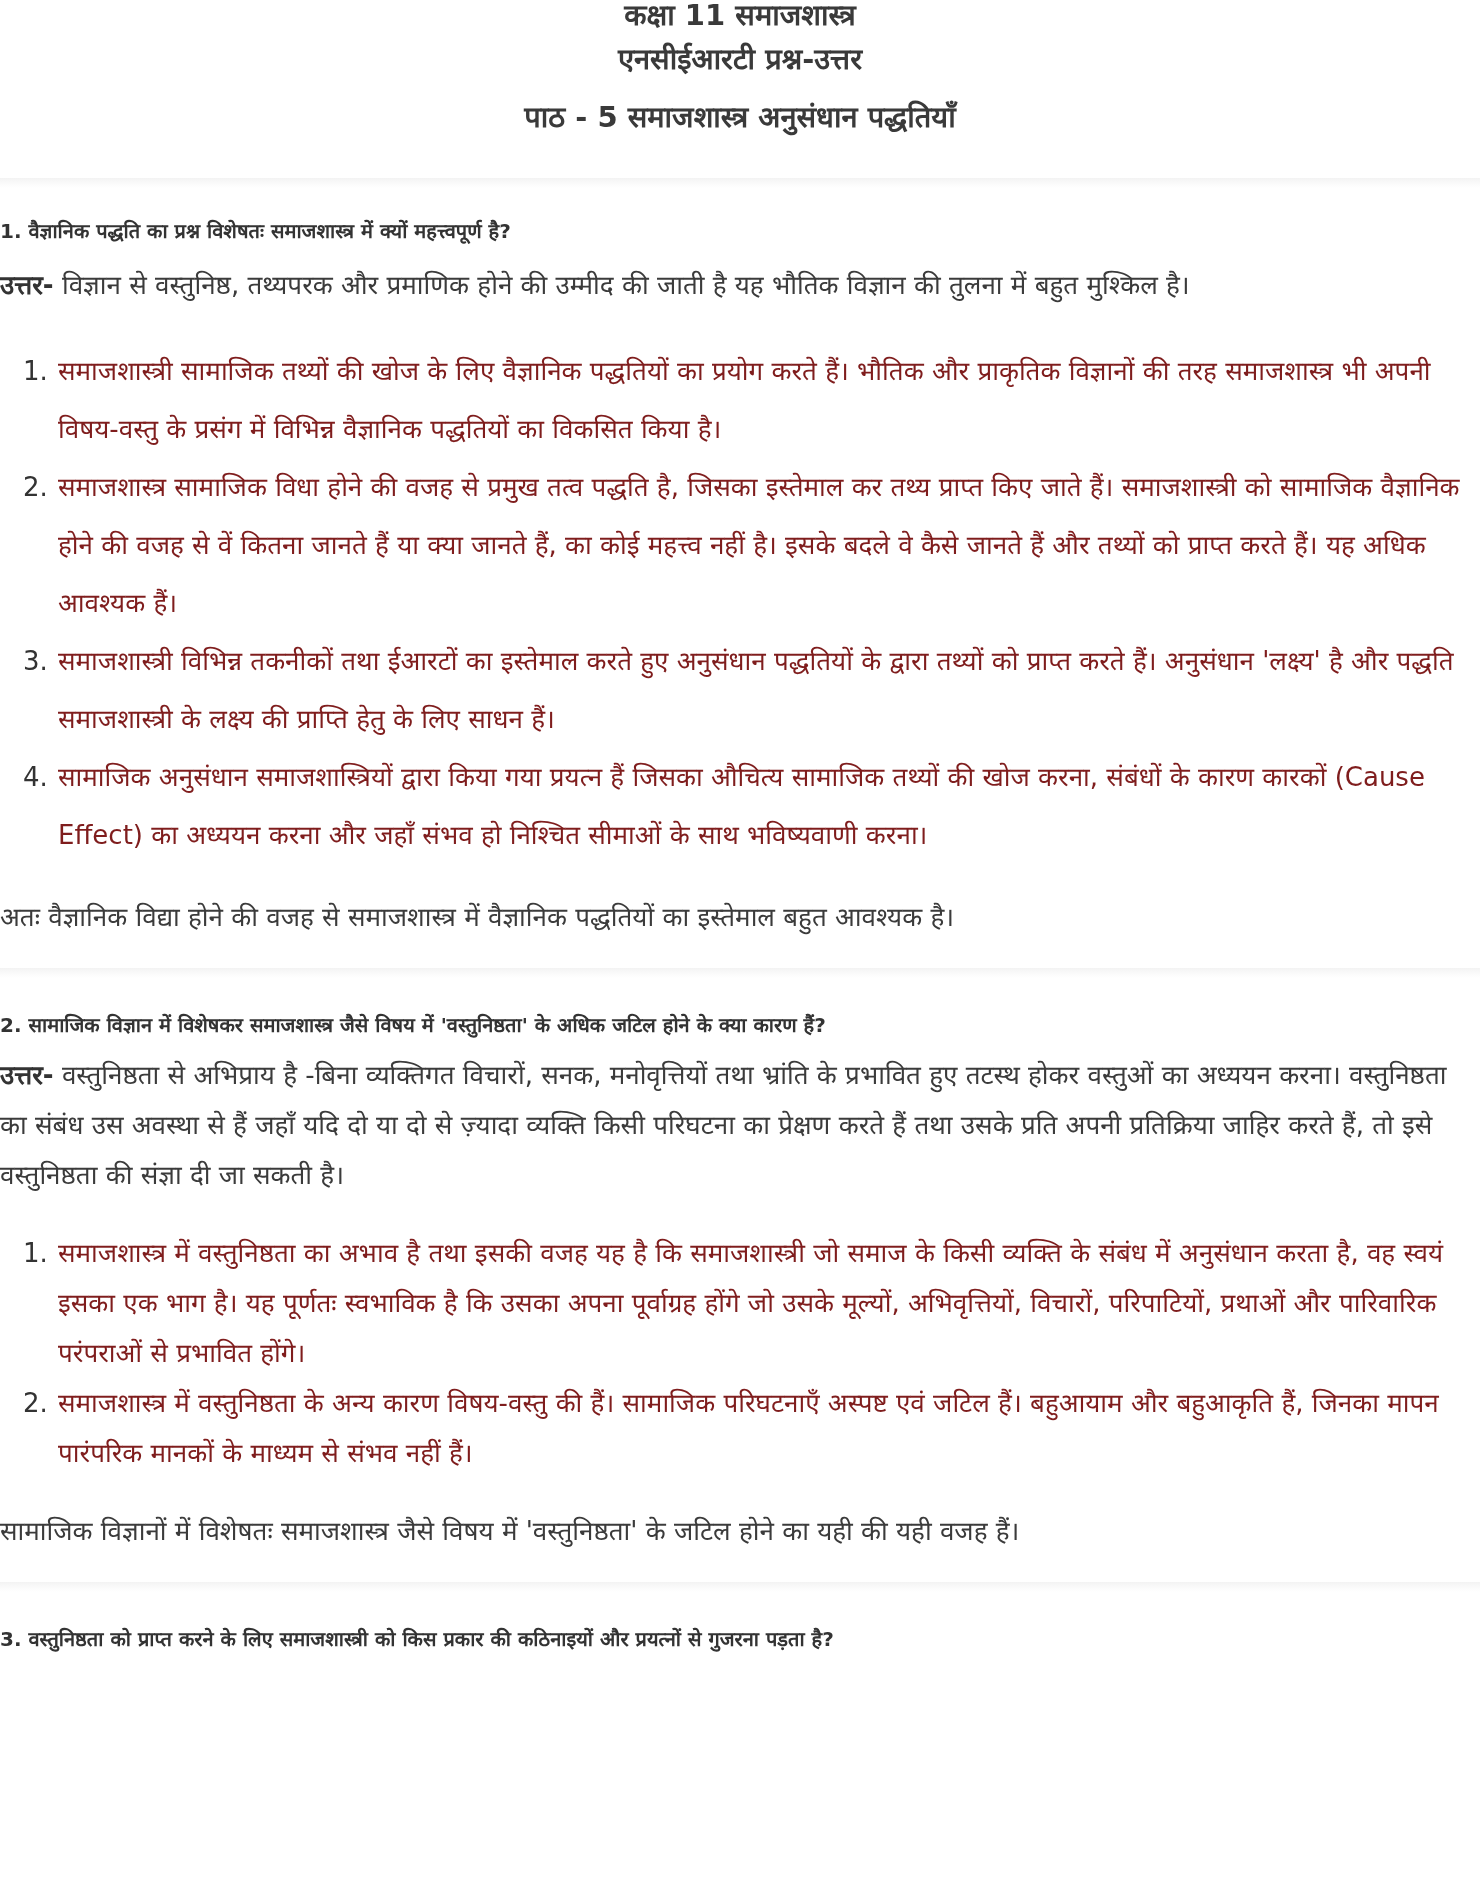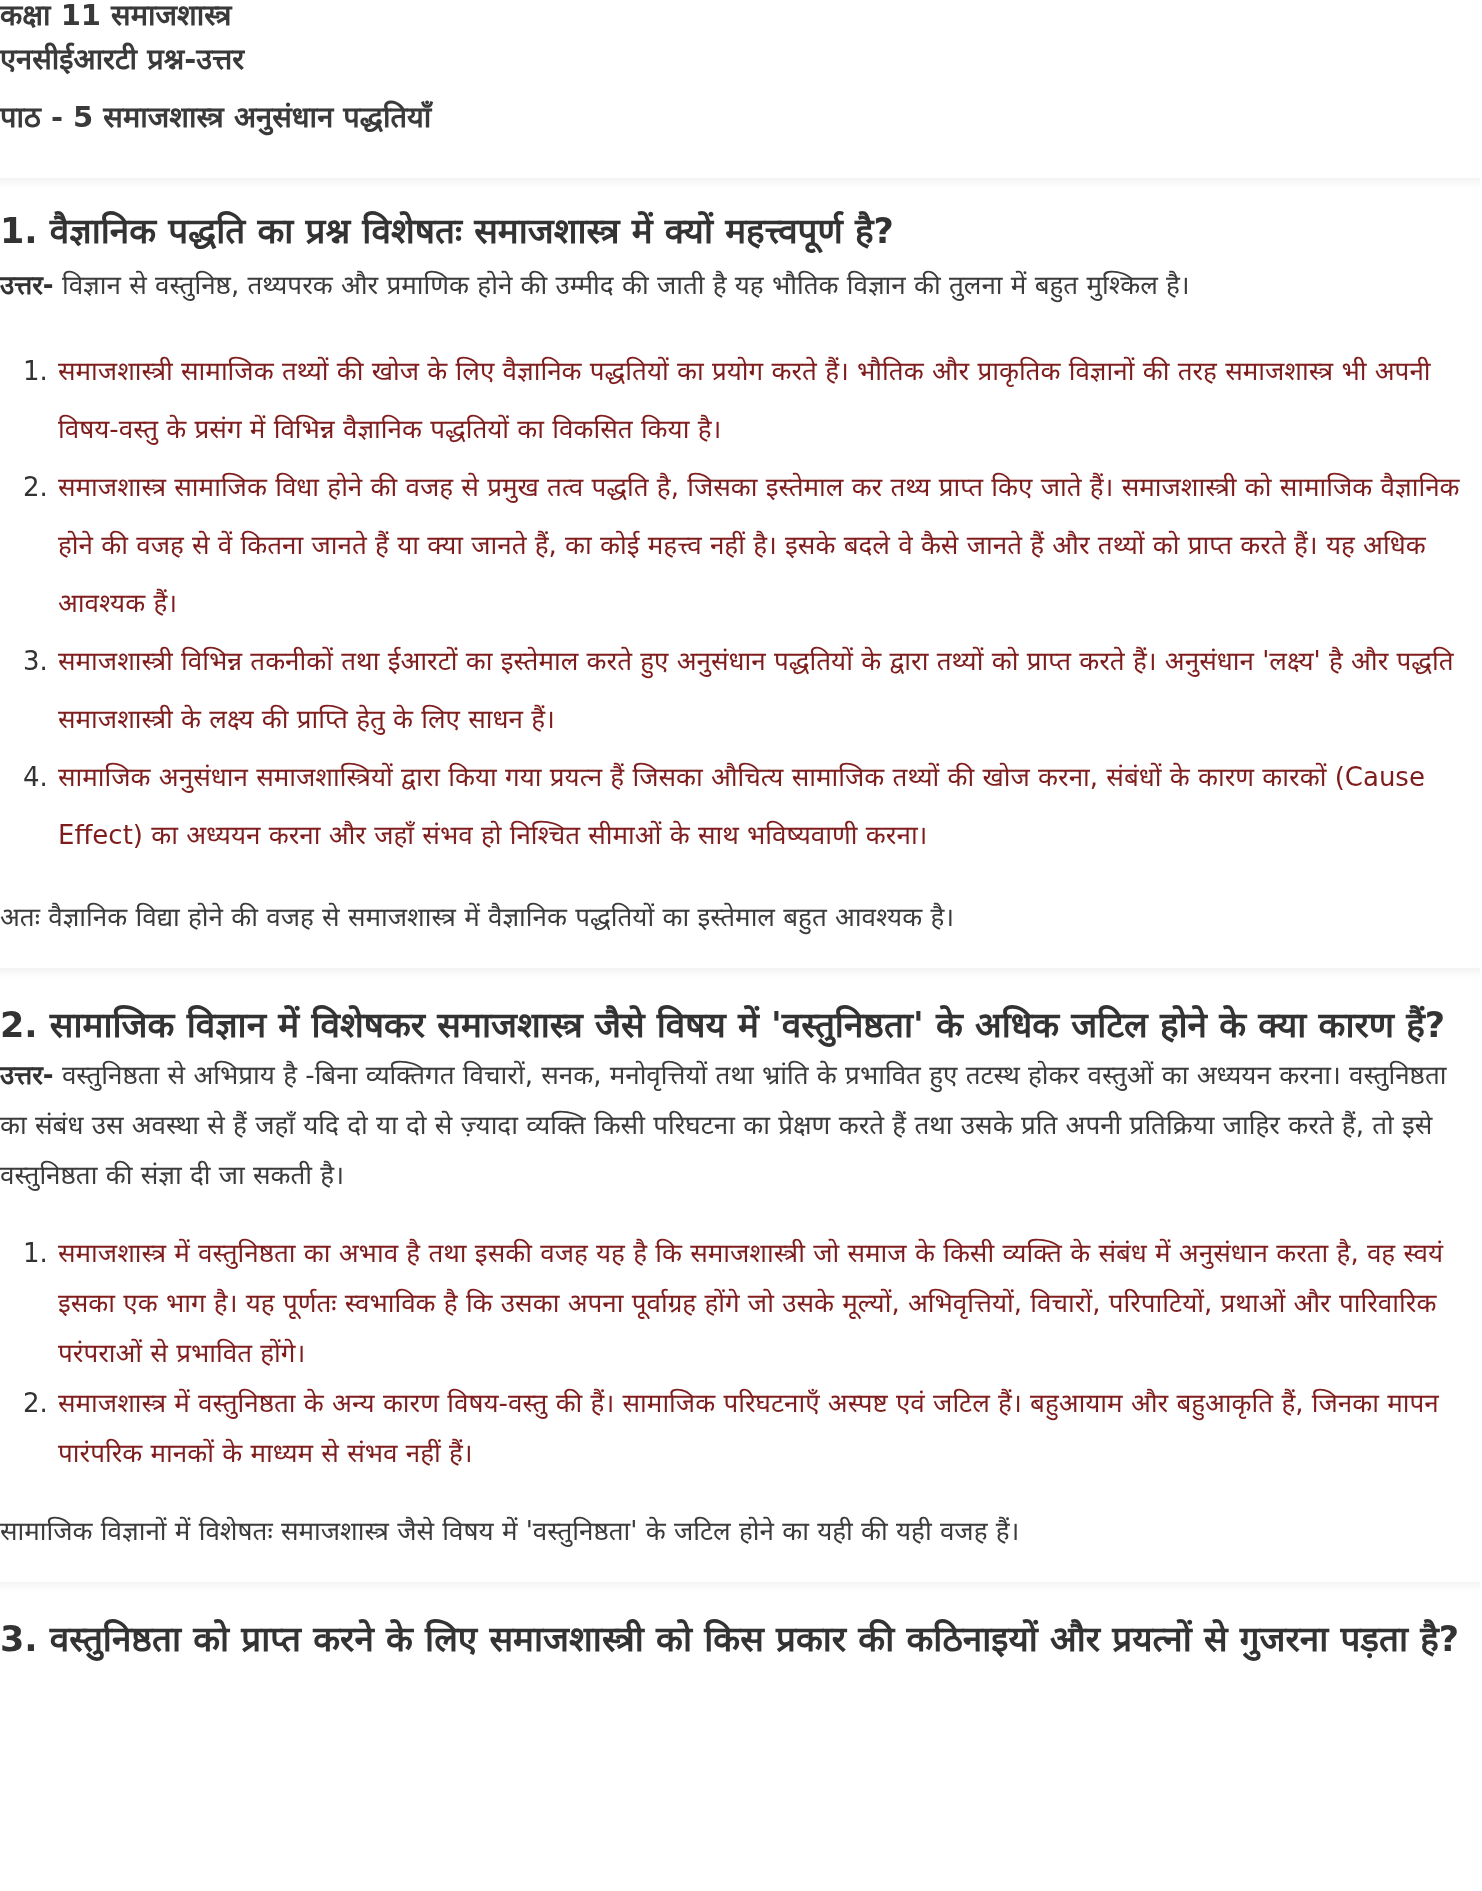--- a/index.html
+++ b/index.html
@@ -5,41 +5,41 @@
   html, body { margin: 0; padding: 0; background: #ffffff; }
   body {
     width: 1482px;
     height: 1891px;
     overflow: hidden;
     font-family: "DejaVu Sans", "Liberation Sans", sans-serif;
     color: #333333;
   }
   .page { position: relative; width: 1482px; }
   .header {
-    text-align: left;
+    text-align: center;
     padding-top: 0px;
     height: 178px;
     font-weight: bold;
     color: #3a3a3a;
   }
   .header .line {
     font-size: 29px;
     line-height: 58px;
     display: block;
   }
   .header .line:first-child { line-height: 30px; margin-top: 0; }
   .sep {
     height: 10px;
     background: linear-gradient(#f3f3f3, #fbfbfb 60%, #ffffff);
     margin: 0;
   }
   .section { padding: 0 0 0 0; }
   .q {
     font-weight: bold;
-    font-size: 35px;
+    font-size: 20px;
     line-height: 50px;
     color: #333;
     margin: 0;
     padding-left: 0;
     white-space: nowrap;
   }
   .p {
     font-size: 26px;
     line-height: 58px;
     margin: 0;

